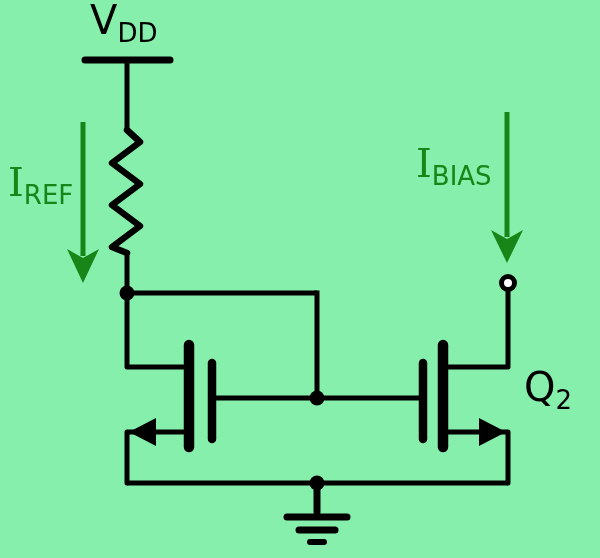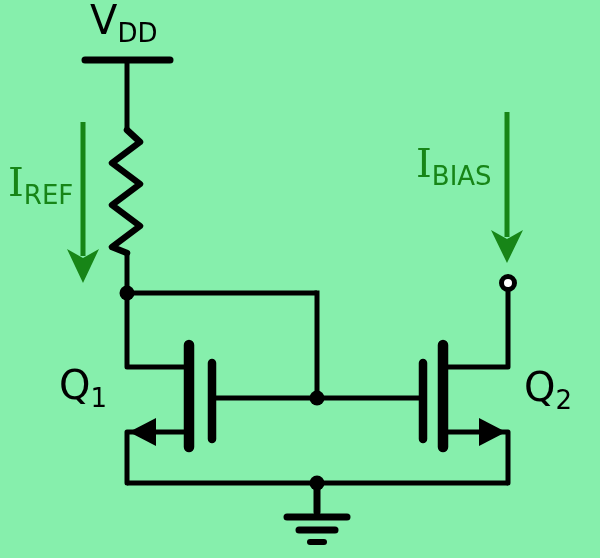--- a/index.html
+++ b/index.html
@@ -89,18 +89,17 @@
     </g>
   </svg>
 
   <div class="lbl" style="left:90px;top:0px;"><span>V</span><span class="sub">DD</span></div>
 
 
   <div class="lbl green" style="left:416px;top:143px;"><span class="serifI">I</span><span class="sub">BIAS</span></div>
 
   <div class="lbl green" style="left:8px;top:162px;"><span class="serifI">I</span><span class="sub">REF</span></div>
 
-  <div class="lbl" style="left:59px;top:365px;"><span>Q</span><span class="sub">1</span></div>
 
   <div class="lbl" style="left:524px;top:367px;text-align:center;"><span>Q</span><span class="sub">2</span></div>
 
 
 </div>
 
 </body></html>

